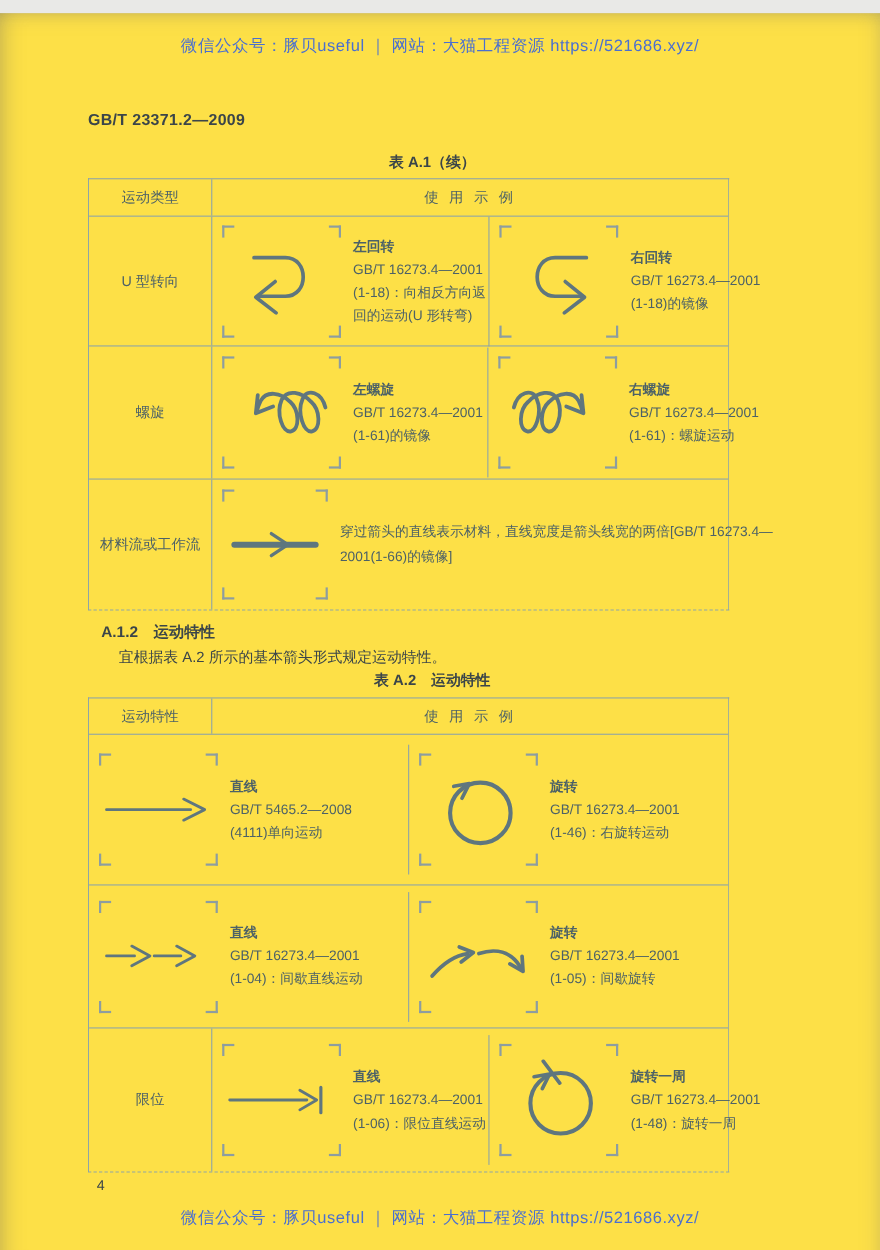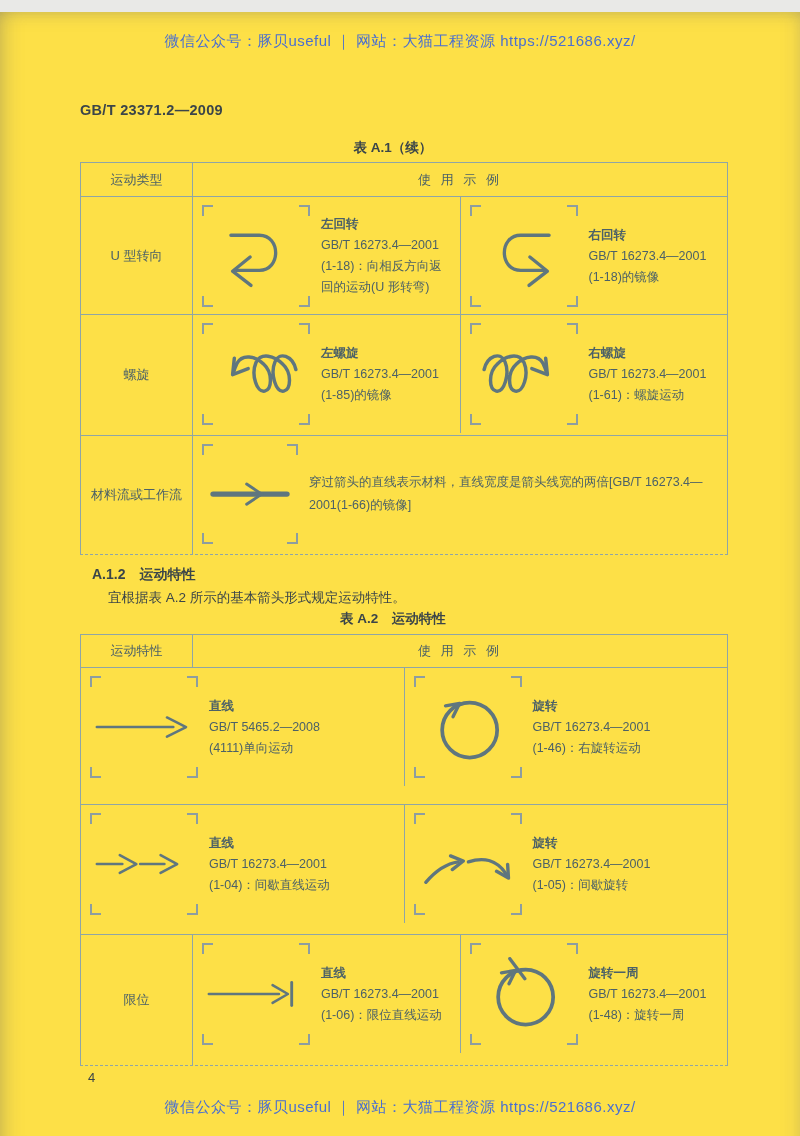--- a/index.html
+++ b/index.html
@@ -28,33 +28,33 @@
     font-weight:bold;color:var(--text);letter-spacing:.3px;}
   .caption{position:absolute;left:69px;width:648px;text-align:center;
     font-weight:bold;font-size:13.5px;color:var(--text);}
   .cap-a1{top:127px;}
   .cap-a2{top:598px;}
   .section-heading{position:absolute;left:92px;top:554px;font-size:14px;
     font-weight:bold;color:var(--text);}
   .section-body{position:absolute;left:108px;top:577px;font-size:13.5px;color:var(--text);}
   .page-number{position:absolute;left:88px;top:1058px;font-size:13px;color:var(--text);}
 
-  .table{position:absolute;left:80px;width:648px;border:1px solid var(--border);
+  .table{position:absolute;left:80px;width:583px;border:1px solid var(--border);
     border-bottom-style:dashed;color:var(--ttext);}
   .tbl-a1{top:150px;}
   .tbl-a2{top:622px;}
   .thead{display:flex;align-items:stretch;}
   .trow{display:flex;align-items:stretch;border-top:1px solid var(--border);}
   .th-type,.td-type{width:112px;flex:0 0 112px;border-right:1px solid var(--border);
     display:flex;align-items:center;justify-content:center;font-size:13px;text-align:center;
     padding:2px;}
   .th-type{font-size:13px;}
   .th-ex{flex:1;display:flex;align-items:center;justify-content:center;
     font-size:13px;letter-spacing:3px;}
-  .td-examples{flex:1;display:flex;align-items:flex-start;}
+  .td-examples{flex:1;display:flex;align-items:center;}
   .ex-cell{flex:1;display:flex;align-items:center;gap:11px;padding:8px 4px 8px 9px;min-width:0;}
   .ex-cell + .ex-cell{border-left:1px solid var(--border);}
   .cornerbox{position:relative;flex:0 0 108px;width:108px;height:102px;
     display:flex;align-items:center;justify-content:center;}
   .cornerbox.small{flex:0 0 96px;width:96px;height:100px;}
   .c{position:absolute;width:11px;height:11px;border:0 solid var(--corner);}
   .c.tl{top:0;left:0;border-top-width:2px;border-left-width:2px;}
   .c.tr{top:0;right:0;border-top-width:2px;border-right-width:2px;}
   .c.bl{bottom:0;left:0;border-bottom-width:2px;border-left-width:2px;}
   .c.br{bottom:0;right:0;border-bottom-width:2px;border-right-width:2px;}
@@ -137,21 +137,21 @@
             <svg class="sym" width="104" viewBox="0 0 120 78">
               <g transform="translate(120,0) scale(-1,1)">
                 <path d="M14,34 C18,18 33,13 38,25 C44,39 37,61 28,59 C19,57 19,37 29,28 C39,18 54,14 60,26 C66,40 59,61 50,59 C41,57 41,37 51,28 C61,18 76,16 82,27 C84,31 85,34 86,38" stroke-width="4"></path>
                 <path d="M85,21 L87,40 L69,33" stroke-width="4"></path>
               </g>
             </svg>
           </div>
           <div class="ex-text">
             <div class="l1">左螺旋</div>
             <div>GB/T 16273.4—2001</div>
-            <div>(1-85)的镜像</div>
+            <div>(1-61)的镜像</div>
           </div>
         </div>
         <div class="ex-cell">
           <div class="cornerbox">
             <span class="c tl"></span>
               <span class="c tr"></span>
               <span class="c bl"></span>
               <span class="c br"></span>
             <svg class="sym" width="104" viewBox="0 0 120 78">
               <path d="M14,34 C18,18 33,13 38,25 C44,39 37,61 28,59 C19,57 19,37 29,28 C39,18 54,14 60,26 C66,40 59,61 50,59 C41,57 41,37 51,28 C61,18 76,16 82,27 C84,31 85,34 86,38" stroke-width="4"></path>

